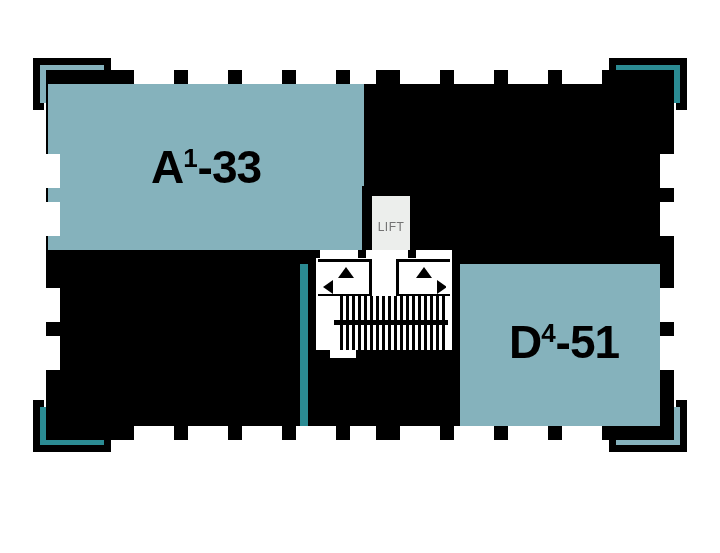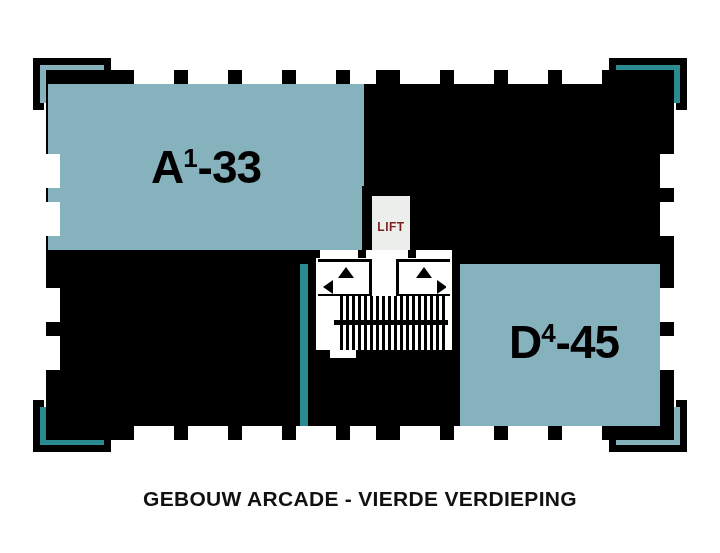--- a/index.html
+++ b/index.html
@@ -33,21 +33,21 @@
   .room-label sup{font-size:26px;vertical-align:super;line-height:0;letter-spacing:0;}
 
   
   .balcony{position:absolute;box-sizing:border-box;border:7px solid #000;}
 
   
   .lift-shaft{position:absolute;box-sizing:border-box;background:#000;}
   .lift-cab{position:absolute;box-sizing:border-box;background:#eceeec;
             display:flex;align-items:center;justify-content:center;}
   .lift-text{font-family:"Liberation Sans", sans-serif;font-size:12px;
-             font-weight:bold;color:#7f1d1d;letter-spacing:0.5px;user-select:none;}
+             font-weight:normal;color:#737373;letter-spacing:0.5px;user-select:none;}
 
   .core-box{position:absolute;box-sizing:border-box;background:#000;}
   .landing{position:absolute;box-sizing:border-box;background:#ffffff;}
 
   .arrowbox{position:absolute;box-sizing:border-box;background:#ffffff;
             border:3px solid #000;}
   .arrow{position:absolute;width:0;height:0;}
   .arrow-up{border-left:8px solid transparent;border-right:8px solid transparent;
             border-bottom:11px solid #000;}
   .arrow-left{border-top:7px solid transparent;border-bottom:7px solid transparent;
@@ -100,21 +100,21 @@
   <div class="room" style="left:48px;top:84px;width:316px;height:166px;background:#85b2bc;">
     <span class="room-label">
       <span>A</span><sup>1</sup><span>-33</span>
     </span>
   </div>
 
 
 
   <div class="room" style="left:468px;top:258px;width:192px;height:168px;background:#85b2bc;">
     <span class="room-label">
-      <span>D</span><sup>4</sup><span>-45</span>
+      <span>D</span><sup>4</sup><span>-51</span>
     </span>
   </div>
 
   <div class="abs" style="left:460px;top:258px;width:8px;height:168px;background:#85b2bc;"></div>
   <div class="abs" style="left:300px;top:258px;width:8px;height:168px;background:#2b8b93;"></div>
 
   <div class="wall abs" style="left:376px;top:84px;width:14px;height:102px;"></div>
 
   <div class="wall abs" style="left:60px;top:250px;width:248px;height:14px;"></div>
   <div class="wall abs" style="left:460px;top:250px;width:200px;height:14px;"></div>
@@ -193,15 +193,14 @@
     <div class="tread" style="left:102px;top:0;height:54px;"></div>
     <div class="tread" style="left:108px;top:0;height:54px;"></div>
     <div class="tread" style="left:114px;top:0;height:54px;"></div>
     <div class="tread" style="left:120px;top:0;height:54px;"></div>
     <div class="tread" style="left:126px;top:0;height:54px;"></div>
     <div class="stair-landing-bar" style="left:18px;top:24px;width:114px;"></div>
   </div>
 
   <div class="win abs" style="left:330px;top:350px;width:26px;height:8px;"></div>
 
-  <div id="caption">GEBOUW ARCADE - VIERDE VERDIEPING</div>
 
 </div>
 
 </body></html>

